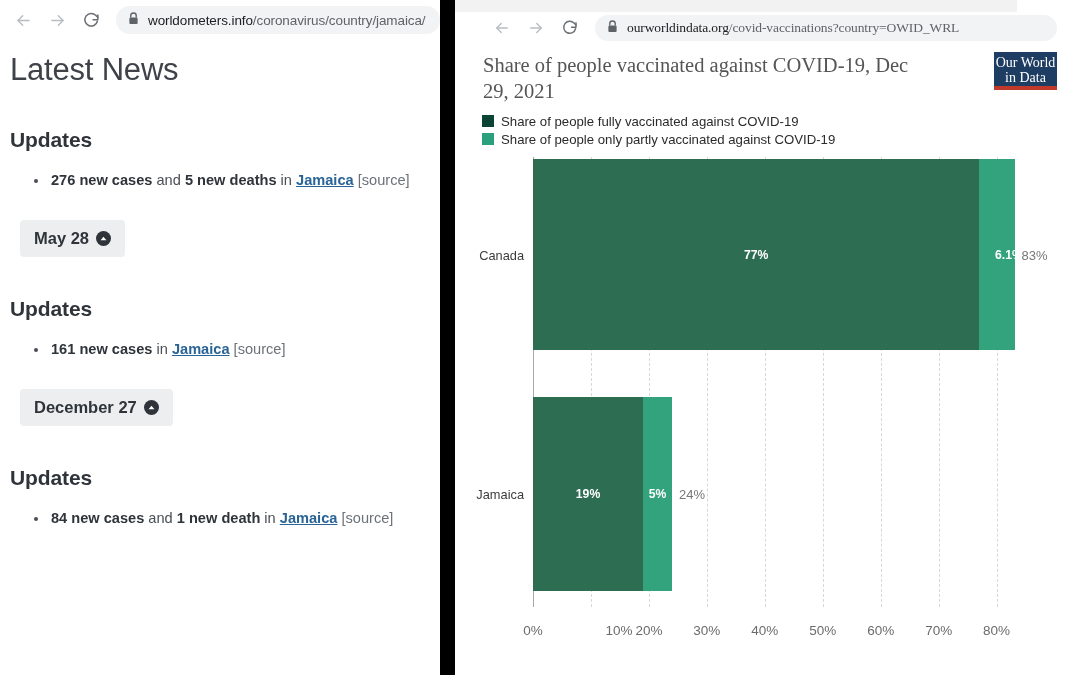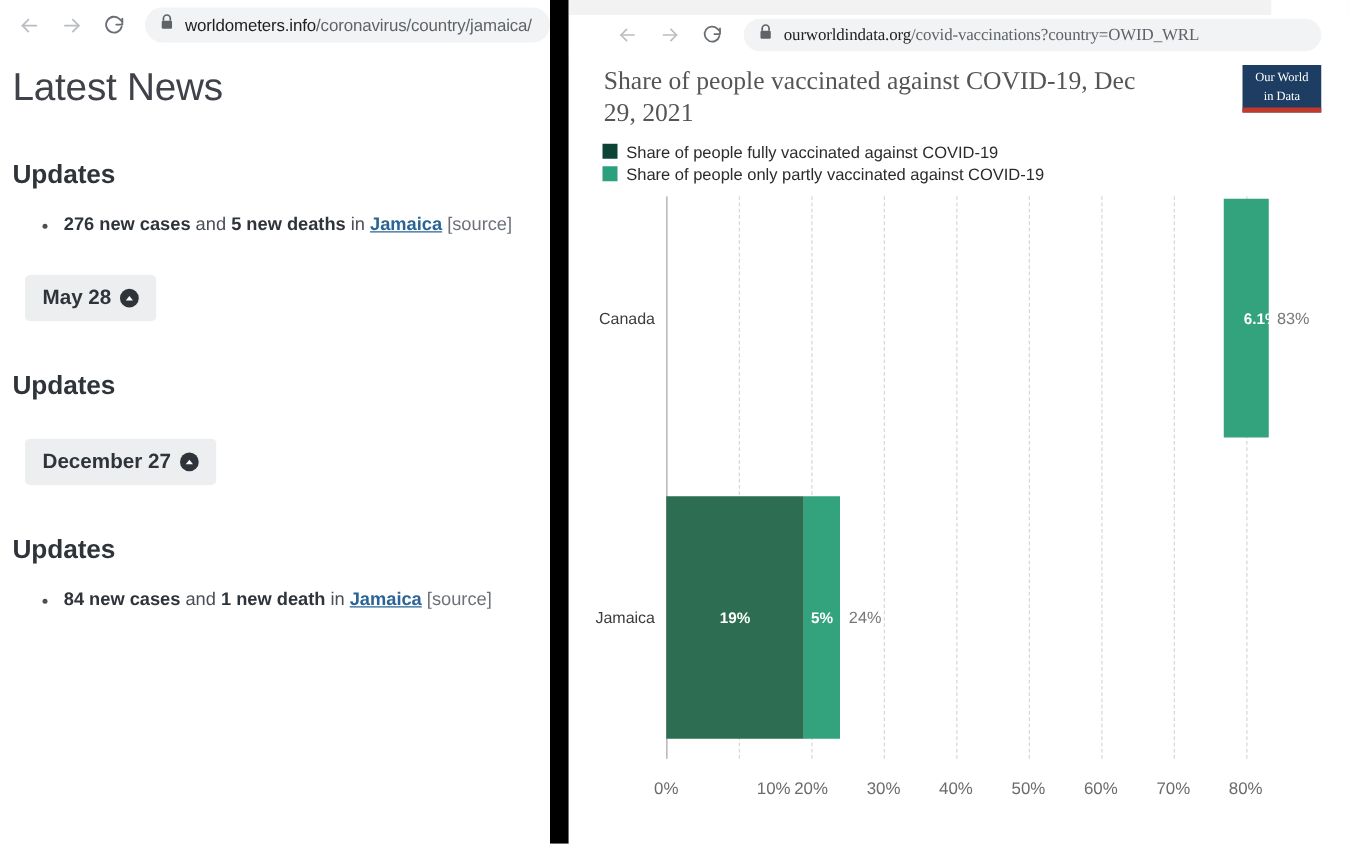--- a/index.html
+++ b/index.html
@@ -158,21 +158,21 @@
 
   .owid-body { position: absolute; left: 0; top: 44px; width: 624px; height: 631px; }
 
   .owid-logo {
     position: absolute;
     right: 22px; top: 8px;
     width: 63px; height: 38px;
     background: #1d3d63;
     color: #ffffff;
     font-family: "Liberation Serif", serif;
-    font-size: 10px;
+    font-size: 14px;
     line-height: 15px;
     text-align: center;
     padding-top: 3px;
     border-bottom: 4px solid #c0392b;
   }
   .chart-title {
     position: absolute;
     left: 28px; top: 8px;
     width: 450px;
     font-family: "Liberation Serif", serif;
@@ -298,20 +298,23 @@
         <span>May 28</span>
         <span class="caret-circle">
           <svg width="9" height="9" viewBox="0 0 10 10">
               <polygon points="5,3 8.2,7 1.8,7" fill="#ffffff"></polygon>
             </svg>
         </span>
       </div>
 
       
       <h2 class="updates-h">Updates</h2>
+      <div class="bullet-row">
+        <b>161 new cases</b><span> in </span><a class="country" href="#">Jamaica</a> <span class="src">[source]</span>
+      </div>
 
       <div class="date-pill">
         <span>December 27</span>
         <span class="caret-circle">
           <svg width="9" height="9" viewBox="0 0 10 10">
               <polygon points="5,3 8.2,7 1.8,7" fill="#ffffff"></polygon>
             </svg>
         </span>
       </div>
 
@@ -392,20 +395,23 @@
           <div class="xtick-label" style="left: 309.8px; top: 579px;">40%</div>
           <div class="gridline" style="left: 367.75px; top: 113px; height: 450px;"></div>
           <div class="xtick-label" style="left: 367.75px; top: 579px;">50%</div>
           <div class="gridline" style="left: 425.7px; top: 113px; height: 450px;"></div>
           <div class="xtick-label" style="left: 425.7px; top: 579px;">60%</div>
           <div class="gridline" style="left: 483.65px; top: 113px; height: 450px;"></div>
           <div class="xtick-label" style="left: 483.65px; top: 579px;">70%</div>
           <div class="gridline" style="left: 541.6px; top: 113px; height: 450px;"></div>
           <div class="xtick-label" style="left: 541.6px; top: 579px;">80%</div>
           <div class="cat-label" style="left: 0px; width: 69px; top: 210.5px;">Canada</div>
+          <div class="bar-seg" style="left: 78px; width: 446.215px; top: 115px; height: 191px; background: rgb(45, 110, 82);">
+            <span class="seg-value">77%</span>
+          </div>
           <div class="bar-seg" style="left: 524.215px; width: 35.3495px; top: 115px; height: 191px; background: rgb(51, 163, 126); padding-left: 24px;">
             <span class="seg-value">6.1%</span>
           </div>
           <div class="bar-total" style="left: 566.564px; top: 210.5px;">83%</div>
           <div class="cat-label" style="left: 0px; width: 69px; top: 450px;">Jamaica</div>
           <div class="bar-seg" style="left: 78px; width: 110.105px; top: 353px; height: 194px; background: rgb(45, 110, 82);">
             <span class="seg-value">19%</span>
           </div>
           <div class="bar-seg" style="left: 188.105px; width: 28.975px; top: 353px; height: 194px; background: rgb(51, 163, 126);">
             <span class="seg-value">5%</span>

